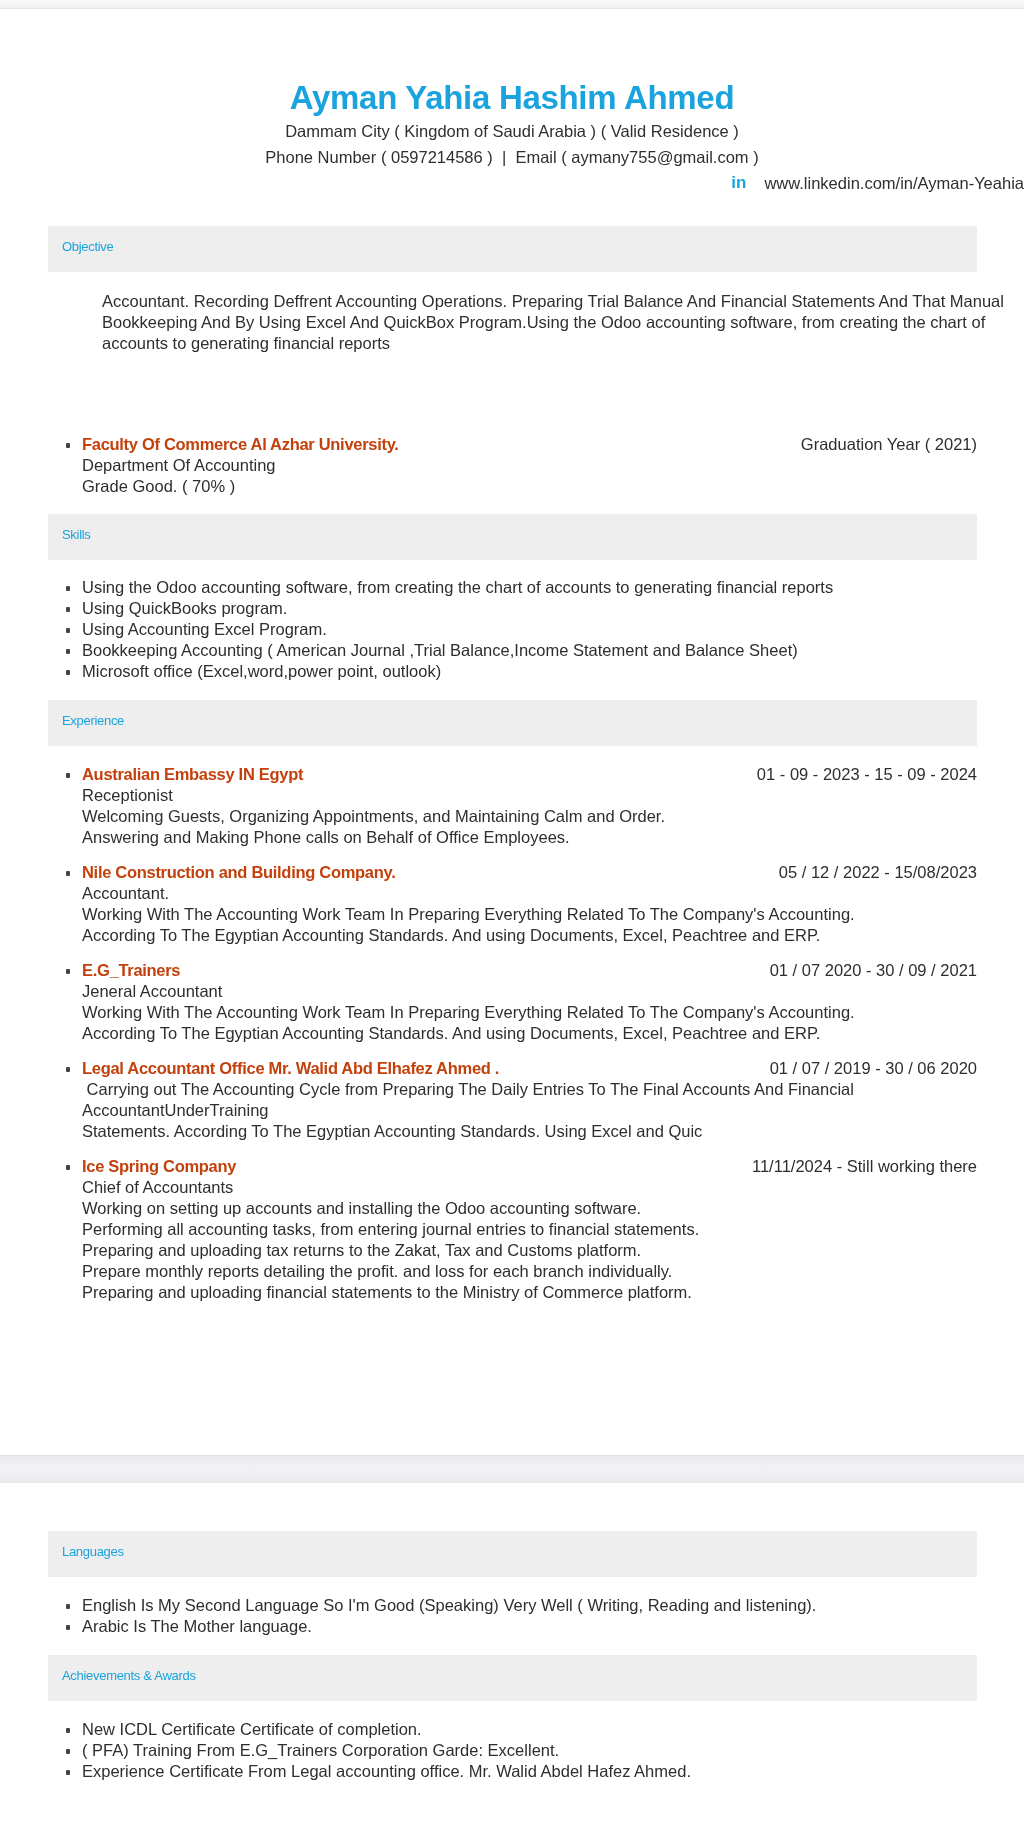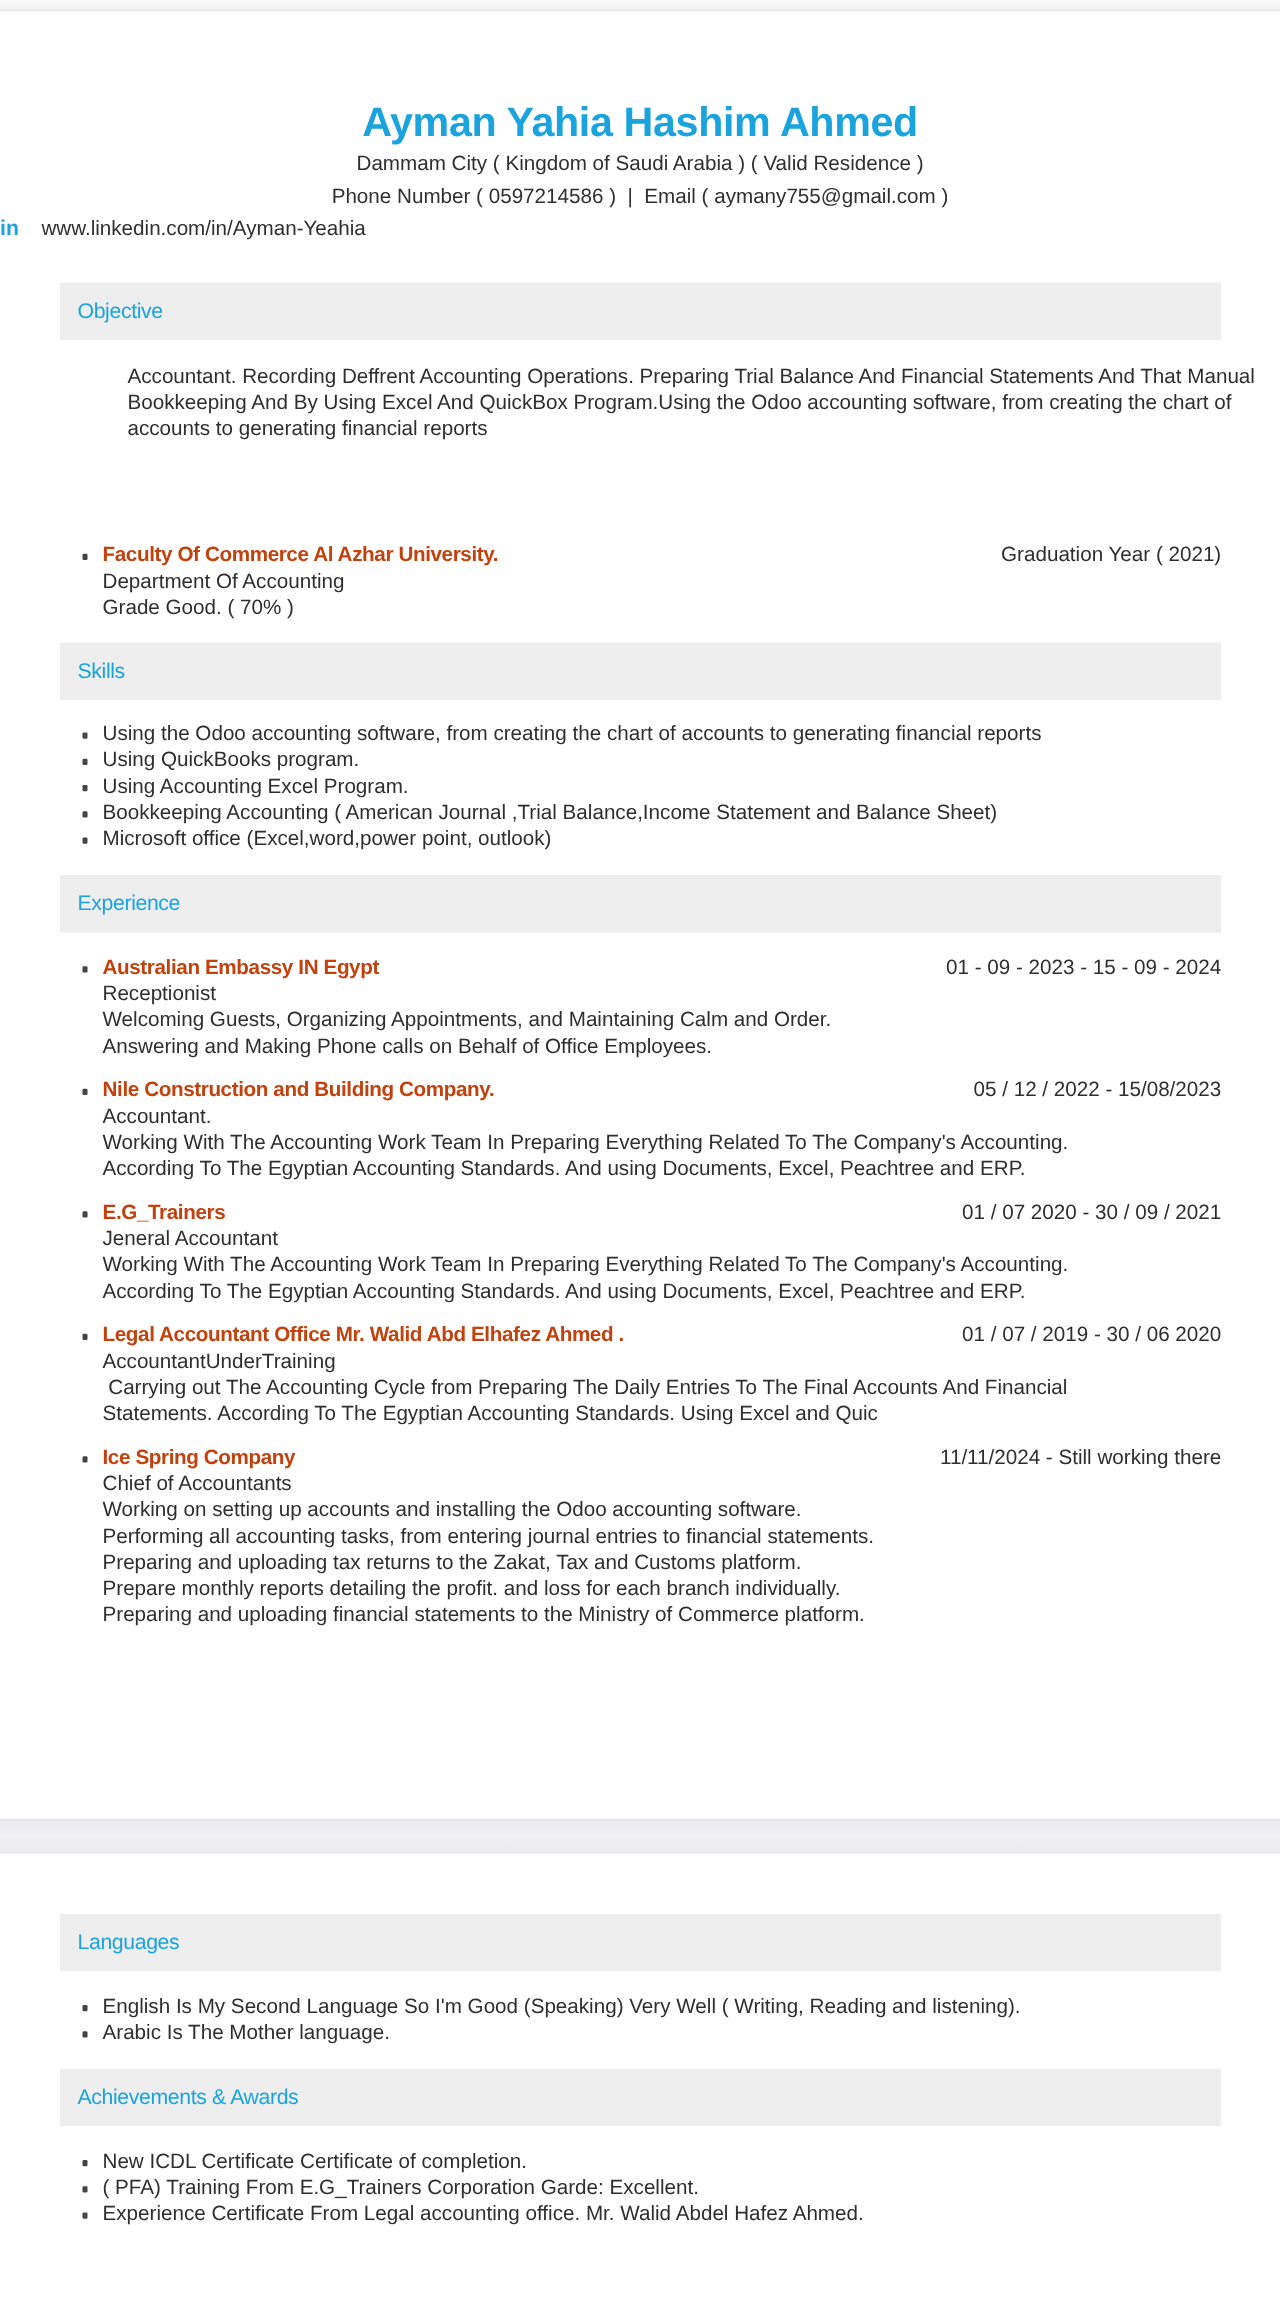--- a/index.html
+++ b/index.html
@@ -28,29 +28,29 @@
     border-bottom: 1px solid #e6e6e9;
   }
   .header { text-align: center; padding-top: 68px; }
   .name {
     font-size: 33px; font-weight: bold; color: #1aa3dd;
     letter-spacing: -0.3px; line-height: 40px;
   }
   .contact-line {
     font-size: 16.5px; color: #2f2f2f; line-height: 26px;
   }
-  .linkedin-line { display: flex; justify-content: flex-start; align-items: center; gap: 18px; }
+  .linkedin-line { display: flex; justify-content: flex-end; align-items: center; gap: 18px; }
   .li-icon { color: #1aa3dd; font-weight: bold; font-size: 17px; }
   .section-header {
     position: absolute; left: 48px; width: 929px; height: 46px;
     background: #eeeeee;
   }
   .section-title {
     position: absolute; left: 14px; top: 13px;
-    font-size: 17px; color: #1aa3dd; letter-spacing: -0.3px;
+    font-size: 13px; color: #1aa3dd; letter-spacing: -0.3px;
   }
   .section-body {
     position: absolute; left: 62px; width: 915px;
     font-size: 16.5px; color: #2e2e2e; line-height: 21px;
   }
   ul.bullets { list-style: none; }
   ul.bullets li { position: relative; padding-left: 20px; }
   ul.bullets li::before {
     content: ""; position: absolute; left: 4px; top: 9px;
     width: 4px; height: 5px; background: #444; border-radius: 1px;
@@ -146,22 +146,22 @@
       <span class="entry-line">Jeneral Accountant</span>
       <span class="entry-line">Working With The Accounting Work Team In Preparing Everything Related To The Company's Accounting.</span>
       <span class="entry-line">According To The Egyptian Accounting Standards. And using Documents, Excel, Peachtree and ERP.</span>
     </div>
 
     <div class="entry">
       <div class="entry-head">
         <span class="entry-title">Legal Accountant Office Mr. Walid Abd Elhafez Ahmed .</span>
         <span class="entry-date">01 / 07 / 2019 - 30 / 06 2020</span>
       </div>
+      <span class="entry-line" style="white-space: pre;"> Carrying out The Accounting Cycle from Preparing The Daily Entries To The Final Accounts And Financial</span>
       <span class="entry-line">AccountantUnderTraining</span>
-      <span class="entry-line" style="white-space: pre;"> Carrying out The Accounting Cycle from Preparing The Daily Entries To The Final Accounts And Financial</span>
       <span class="entry-line">Statements. According To The Egyptian Accounting Standards. Using Excel and Quic</span>
     </div>
 
     <div class="entry">
       <div class="entry-head">
         <span class="entry-title">Ice Spring Company</span>
         <span class="entry-date">11/11/2024 - Still working there</span>
       </div>
       <span class="entry-line">Chief of Accountants</span>
       <span class="entry-line">Working on setting up accounts and installing the Odoo accounting software.</span>

